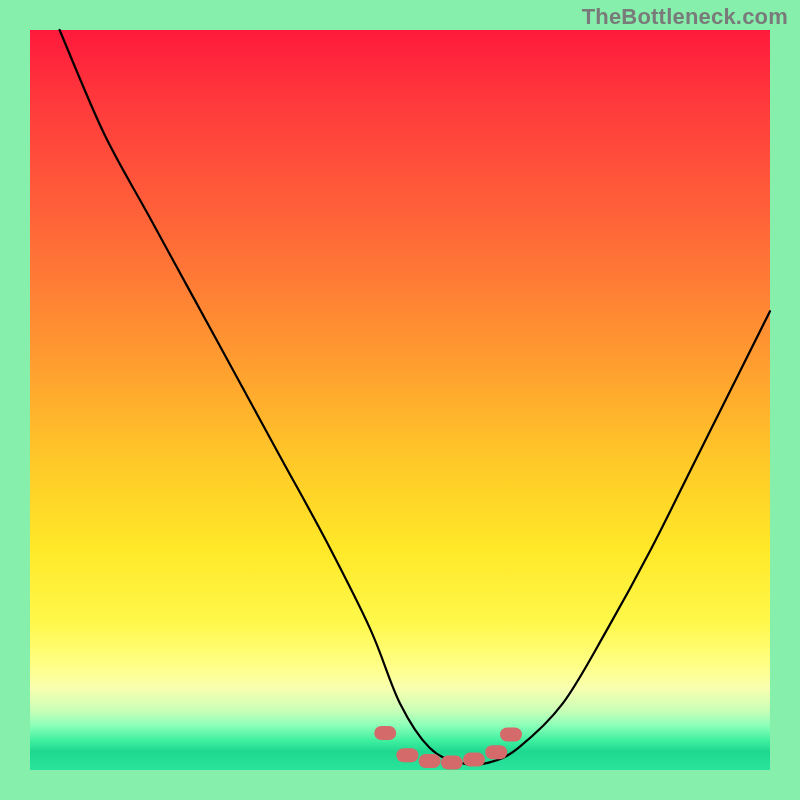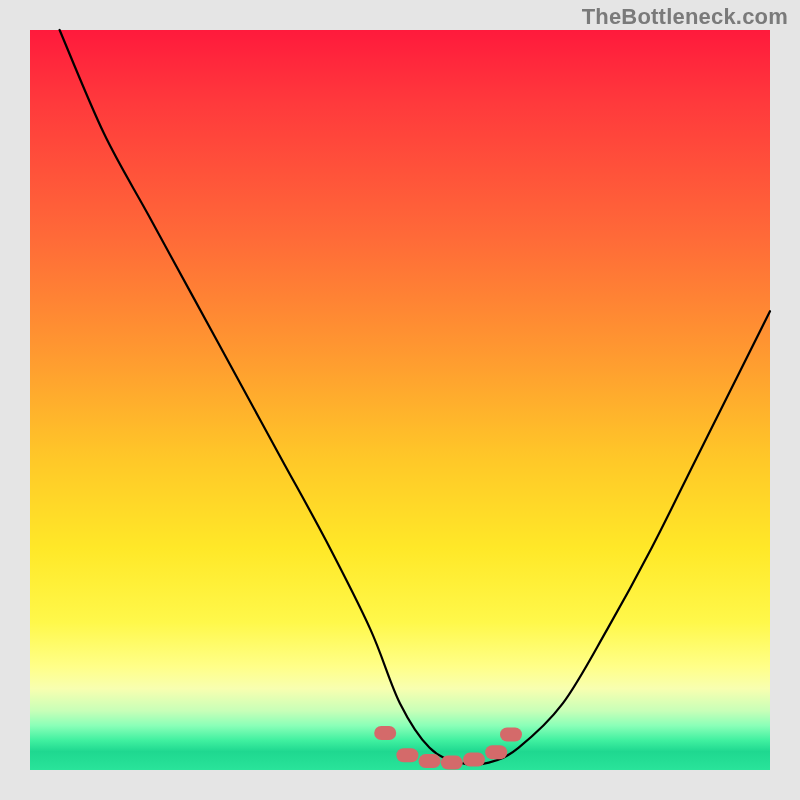--- a/index.html
+++ b/index.html
@@ -10,21 +10,21 @@
     background: #000;
     overflow: hidden;
     font-family: Arial, Helvetica, sans-serif;
   }
   .frame {
     position: absolute;
     left: 0;
     top: 0;
     width: 800px;
     height: 800px;
-    background: #e5e5e5;
+    background: #86efac;
   }
   .plot {
     position: absolute;
     left: 30px;
     top: 30px;
     width: 740px;
     height: 740px;
     background: linear-gradient(to bottom,
       #ff1a3c 0%,
       #ff3a3c 10%,

